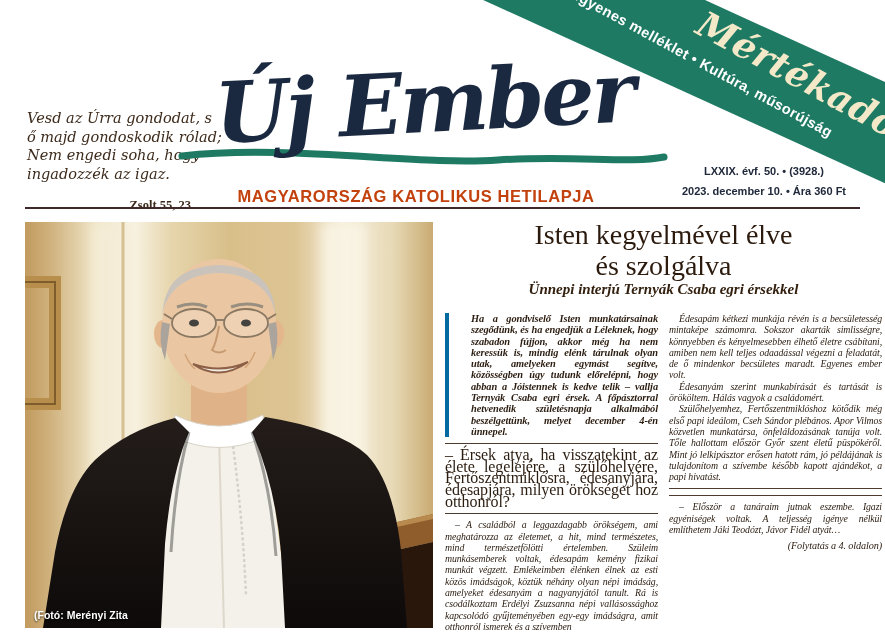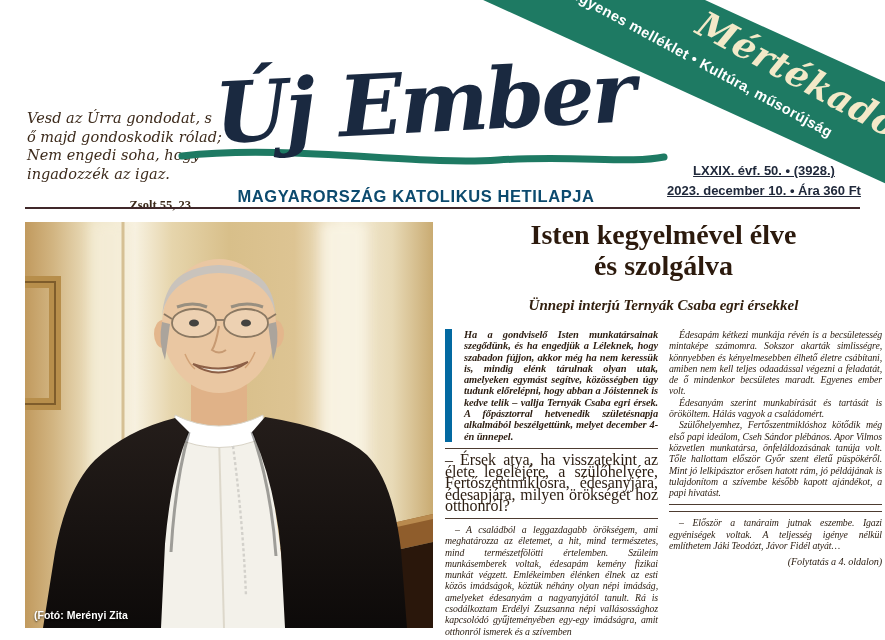--- a/index.html
+++ b/index.html
@@ -15,26 +15,26 @@
   }
   .quote-line{white-space:nowrap;}
   .quote-source{
     margin-top:13px;text-align:right;font-style:normal;font-weight:bold;
     font-size:12.5px;font-family:"Liberation Serif",serif;color:#3c2a1b;
   }
   .logo{position:absolute;left:178px;top:6px;width:492px;height:192px;}
   .tagline{
     position:absolute;left:222px;top:187px;width:388px;text-align:center;
     font-family:"Liberation Sans",sans-serif;font-weight:bold;
-    font-size:16.5px;letter-spacing:.6px;color:#0c4a6e;
+    font-size:16.5px;letter-spacing:.6px;color:#c2410c;
   }
   .issue-info{
     position:absolute;left:645px;top:161px;width:238px;text-align:center;
     font-family:"Liberation Sans",sans-serif;font-weight:bold;
-    font-size:13px;line-height:20px;color:#20293b;text-decoration:underline;
+    font-size:11px;line-height:20px;color:#20293b;
   }
   .masthead-rule{
     position:absolute;left:25px;top:207px;width:835px;height:2px;
     background:#40282a;
   }
   
   .ribbon{
     position:absolute;top:0;right:-60px;width:500px;height:92px;
     background:#1e7a63;transform:rotate(24.5deg);z-index:6;
   }
@@ -54,33 +54,33 @@
   .photo{position:absolute;left:25px;top:222px;width:408px;height:406px;border-radius:23px;}
   .photo svg{display:block;}
   .photo-caption{
     position:absolute;left:9px;bottom:7px;color:#ffffff;
     font-family:"Liberation Sans",sans-serif;font-weight:bold;font-size:10.5px;
     text-shadow:0 1px 2px rgba(0,0,0,.7);
   }
   
   .article{position:absolute;left:445px;top:219px;width:437px;color:#2e1d11;}
   .headline{
-    text-align:center;font-weight:bold;font-size:28px;line-height:31px;
+    text-align:center;font-weight:normal;font-size:28px;line-height:31px;
     color:#2c1a0d;font-family:"Liberation Serif",serif;
   }
   .subhead{
     text-align:center;font-weight:bold;font-style:italic;font-size:15px;
-    margin-top:16px;color:#33200f;
+    margin-top:0;color:#33200f;
   }
   .columns{display:flex;gap:11px;margin-top:15px;}
   .col{width:213px;font-size:9.8px;line-height:11.3px;text-align:justify;
        letter-spacing:-.1px;color:#2e2014;}
   .lead{
     font-weight:bold;font-style:italic;font-size:10.4px;line-height:11.3px;
-    border-left:7px solid #0369a1;padding-left:12px;color:#2b1c10;
+    border-left:4px solid #0369a1;padding-left:22px;color:#2b1c10;
   }
   .q{font-weight:normal;font-size:16px;line-height:11.6px;color:#2b1c10;}
   .rule{height:1px;background:#4d3b30;margin:6px 0 5px 0;}
   .para{margin:0;}
   .indent{text-indent:10px;font-style:italic;}
   .continuation{
     text-align:right;font-style:italic;margin-top:5px;font-size:10.2px;
   }
 </style>
 </head>

